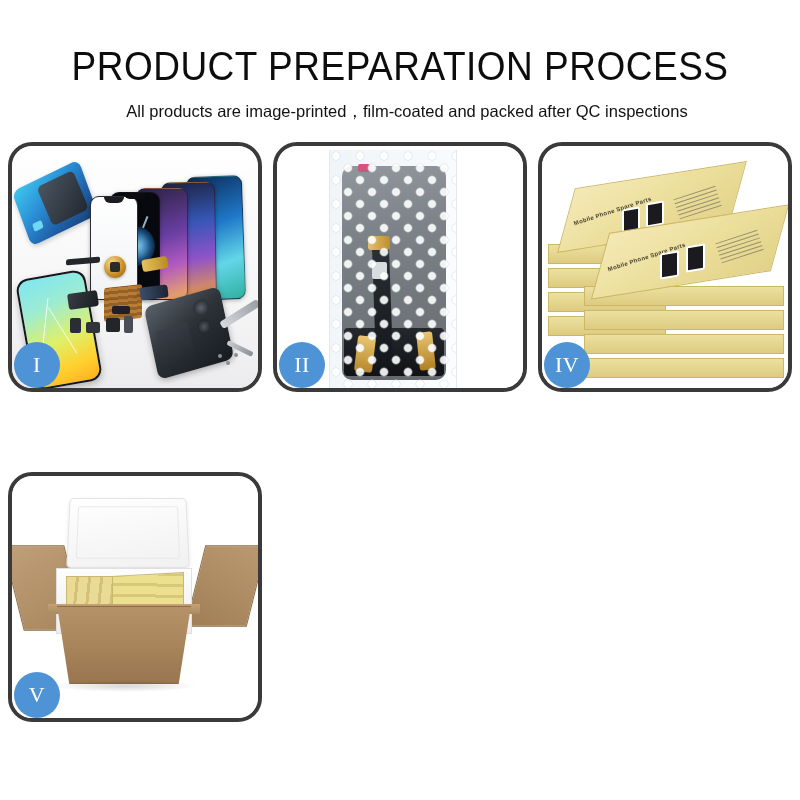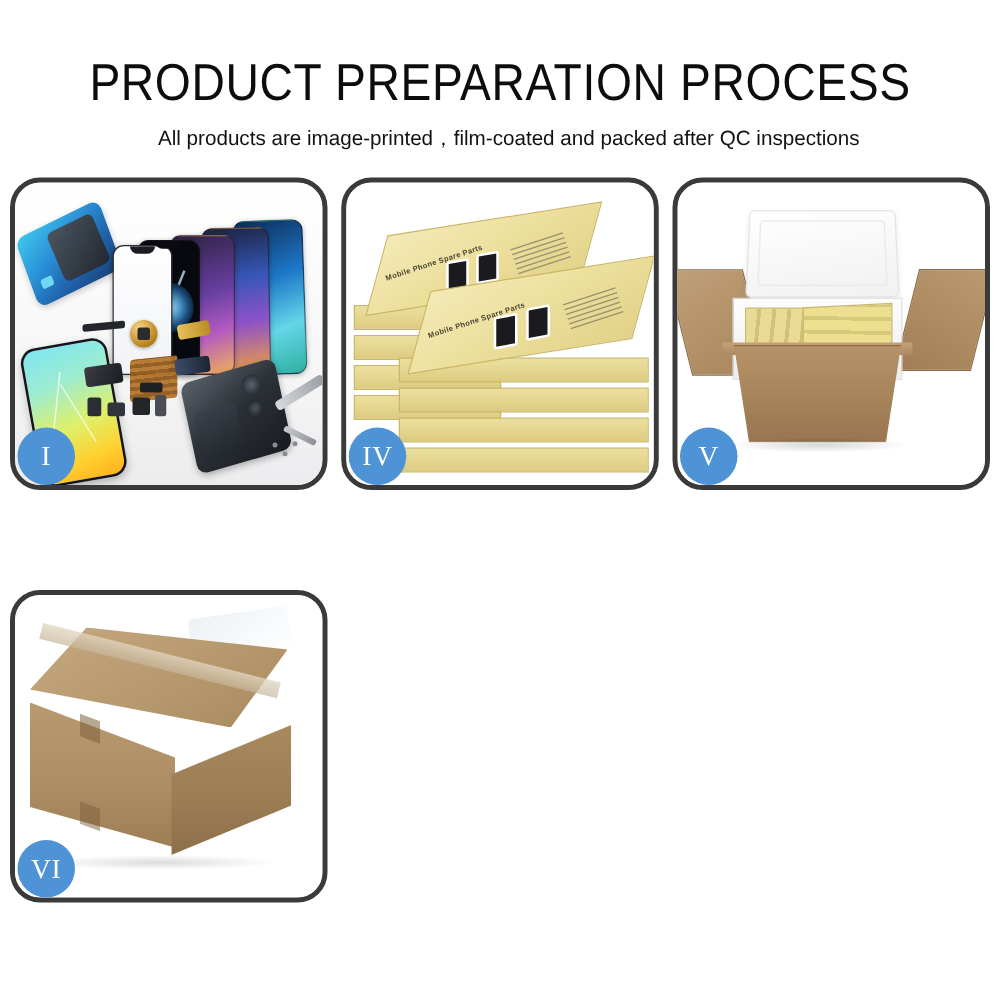--- a/index.html
+++ b/index.html
@@ -399,20 +399,37 @@
         <div class="tool2"></div>
         <div class="screws">
             <i></i>
             <i></i>
             <i></i>
           </div>
       </div>
       <div class="badge">I</div>
     </div>
 
+    <div class="panel p2">
+      <div class="panel-scene">
+        <div class="bg"></div>
+        <div class="bubblebag">
+          <div class="screenin"></div>
+          <div class="blackband"></div>
+          <div class="flexcable"></div>
+          <div class="flexhead"></div>
+          <div class="flexchip"></div>
+          <div class="gold1"></div>
+          <div class="gold2"></div>
+          <div class="pinktab"></div>
+          <div class="bubbles"></div>
+        </div>
+      </div>
+      <div class="badge">II</div>
+    </div>
 
 
     <div class="panel p4">
       <div class="panel-scene">
         <div class="bg"></div>
         <div class="stack">
 
           <div class="slab" style="left:0;top:74px;width:118px;"></div>
           <div class="slab" style="left:0;top:98px;width:118px;"></div>
           <div class="slab" style="left:0;top:122px;width:118px;"></div>
@@ -465,31 +482,15 @@
         <div class="cooler"></div>
         <div class="yellowpacks"></div>
         <div class="yellowpacks2"></div>
         <div class="cartonband"></div>
         <div class="cartonbody"></div>
         <div class="shadow5"></div>
       </div>
       <div class="badge">V</div>
     </div>
 
-    <div class="panel p6">
-      <div class="panel-scene">
-        <div class="bg"></div>
-        <div class="ctn">
-          <span class="glare"></span>
-          <span class="top"></span>
-          <span class="tapestrip"></span>
-          <span class="front"></span>
-          <span class="side"></span>
-          <span class="patch1"></span>
-          <span class="patch2"></span>
-        </div>
-        <div class="shadow6"></div>
-      </div>
-      <div class="badge">VI</div>
-    </div>
 
   </div>
 </div>
 
 </body></html>

